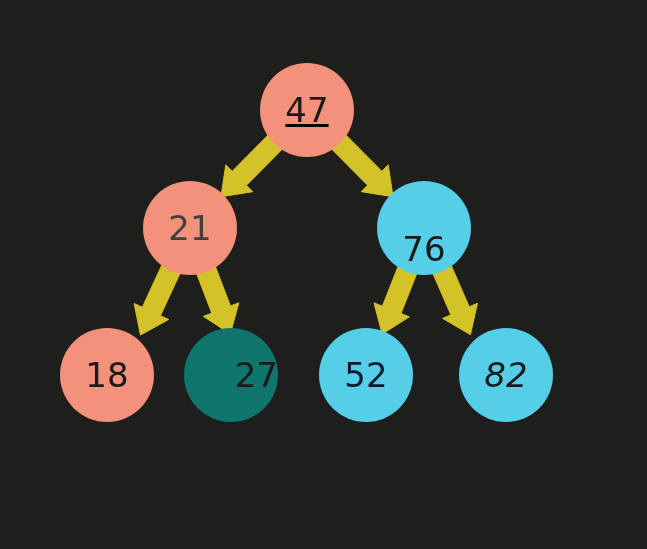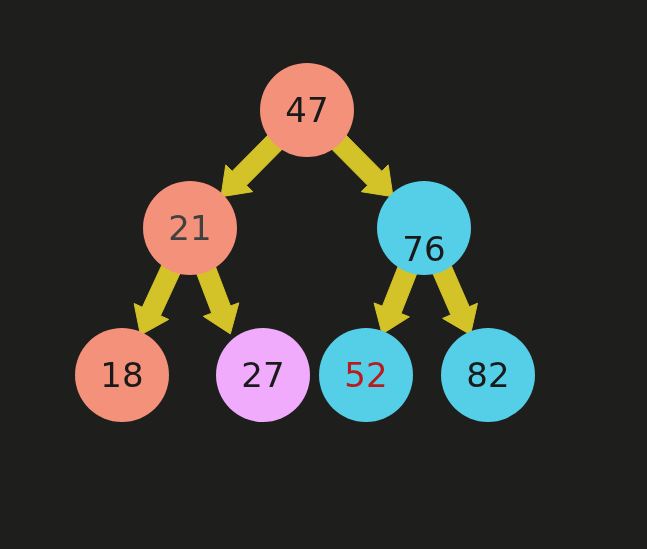--- a/index.html
+++ b/index.html
@@ -51,36 +51,36 @@
   <svg id="edge-layer" viewBox="0 0 647 549" width="647" height="549" xmlns="http://www.w3.org/2000/svg">
       <polygon points="268.21,134.91 232.19,171.25 225.79,164.91 220.98,196.76 252.78,191.67 246.39,185.33 282.42,149.00" fill="#d4c328" stroke="#d4c328" stroke-width="1" stroke-linejoin="miter"></polygon>
       <polygon points="331.58,149.00 367.61,185.33 361.22,191.67 393.02,196.76 388.21,164.91 381.81,171.25 345.79,134.91" fill="#d4c328" stroke="#d4c328" stroke-width="1" stroke-linejoin="miter"></polygon>
       <polygon points="162.03,264.64 142.31,307.27 134.14,303.49 140.47,335.07 168.63,319.45 160.46,315.67 180.18,273.04" fill="#d4c328" stroke="#d4c328" stroke-width="1" stroke-linejoin="miter"></polygon>
       <polygon points="196.67,273.61 211.74,313.15 203.33,316.35 230.34,333.88 238.84,302.82 230.43,306.03 215.36,266.49" fill="#d4c328" stroke="#d4c328" stroke-width="1" stroke-linejoin="miter"></polygon>
       <polygon points="398.18,266.19 382.39,306.21 374.02,302.91 382.15,334.07 409.37,316.86 400.99,313.56 416.79,273.53" fill="#d4c328" stroke="#d4c328" stroke-width="1" stroke-linejoin="miter"></polygon>
       <polygon points="432.79,273.25 450.89,314.81 442.64,318.40 470.44,334.66 477.48,303.23 469.23,306.83 451.13,265.27" fill="#d4c328" stroke="#d4c328" stroke-width="1" stroke-linejoin="miter"></polygon>
     </svg>
 
   <div id="node-layer">
-      <div class="tree-node" style="left: 260px; top: 63px; width: 94px; height: 94px; background: rgb(244, 145, 122);">
+      <div class="tree-node" style="left: 260px; top: 63px; width: 94px; height: 94px; background: rgb(244, 145, 122); text-decoration: underline;">
         <span class="node-label" style="color: rgb(26, 26, 26);">47</span>
       </div>
       <div class="tree-node" style="left: 143px; top: 181px; width: 94px; height: 94px; background: rgb(244, 145, 122);">
         <span class="node-label" style="color: #404040;">21</span>
       </div>
       <div class="tree-node" style="left: 377px; top: 181px; width: 94px; height: 94px; background: rgb(85, 206, 232);">
         <span class="node-label" style="color: rgb(26, 26, 26); margin-top: 41px;">76</span>
       </div>
-      <div class="tree-node" style="left: 75px; top: 328px; width: 94px; height: 94px; background: rgb(244, 145, 122);">
+      <div class="tree-node" style="left: 60px; top: 328px; width: 94px; height: 94px; background: rgb(244, 145, 122);">
         <span class="node-label" style="color: rgb(26, 26, 26);">18</span>
       </div>
-      <div class="tree-node" style="left: 216px; top: 328px; width: 94px; height: 94px; background: #f0abfc;">
+      <div class="tree-node" style="left: 184px; top: 328px; width: 94px; height: 94px; background: #0f766e; justify-content: flex-end;">
         <span class="node-label" style="color: rgb(26, 26, 26);">27</span>
       </div>
       <div class="tree-node" style="left: 319px; top: 328px; width: 94px; height: 94px; background: rgb(85, 206, 232);">
-        <span class="node-label" style="color: #b91c1c;">52</span>
+        <span class="node-label" style="color: #0f172a;">52</span>
       </div>
-      <div class="tree-node" style="left: 441px; top: 328px; width: 94px; height: 94px; background: rgb(85, 206, 232);">
+      <div class="tree-node" style="left: 459px; top: 328px; width: 94px; height: 94px; background: rgb(85, 206, 232); font-style: italic;">
         <span class="node-label" style="color: rgb(26, 26, 26);">82</span>
       </div>
     </div>
 
 </div>
 
 </body></html>

